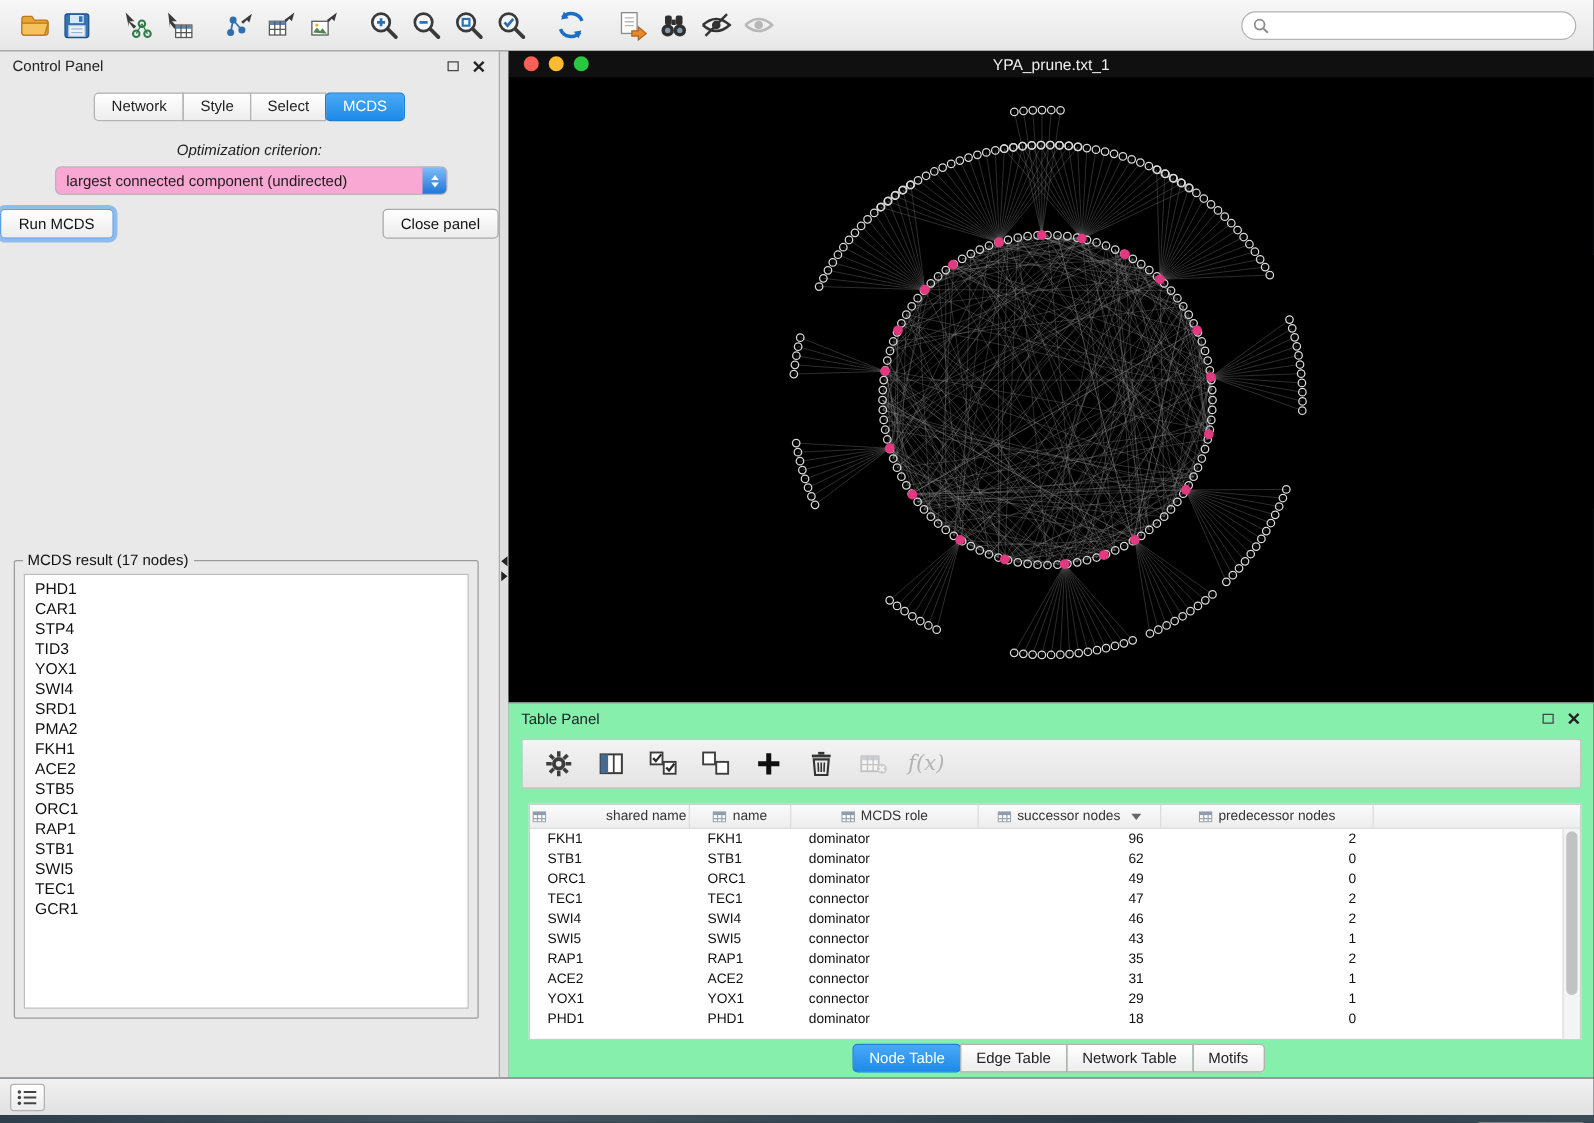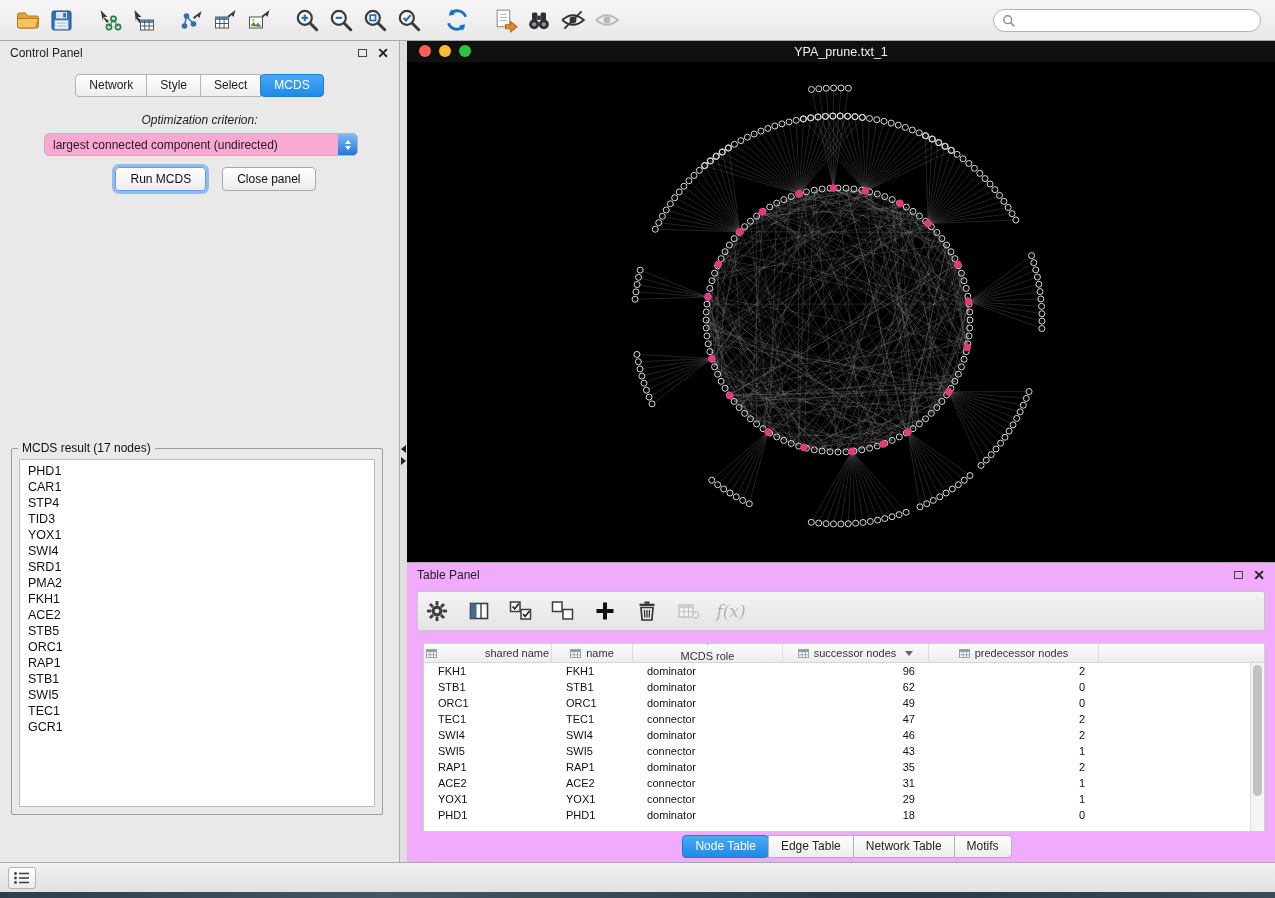--- a/index.html
+++ b/index.html
@@ -36,21 +36,21 @@
 
   .opt-label { position:absolute; left:0; right:0; top:72px; text-align:center; font-size:12px;font-style:italic; }
   .combo { position:absolute; left:44px; top:92px; width:314px; height:23px; background:#f9a8d4;
     border:1px solid #b6b6b6; border-radius:5px; display:flex; align-items:center; }
   .combo .val { flex:1; padding-left:8px; font-size:12px; white-space:nowrap; overflow:hidden; }
   .combo .stepper { width:19px; height:21px; border-radius:0 4px 4px 0;
     background:linear-gradient(#7dbcf7,#2276d6); display:flex; flex-direction:column; align-items:center; justify-content:center; gap:2px; }
   .arr-up { width:0; height:0; border-left:3.5px solid transparent; border-right:3.5px solid transparent; border-bottom:4px solid #fff; }
   .arr-dn { width:0; height:0; border-left:3.5px solid transparent; border-right:3.5px solid transparent; border-top:4px solid #fff; }
 
-  .btn-row { position:absolute; left:0; right:0; top:126px; display:flex; justify-content:center; gap:16px;padding-left:32px; }
+  .btn-row { position:absolute; left:0; right:0; top:126px; display:flex; justify-content:space-between; gap:16px; }
   .btn { font-family:"Liberation Sans",sans-serif; font-size:12px; padding:4px 14px; background:linear-gradient(#ffffff,#ececec);
     border:1px solid #a9a9a9; border-radius:4px; color:#111; }
   .btn.focus-ring { box-shadow:0 0 0 3px rgba(95,165,240,.65); border-color:#5f9fe8; }
 
   .result-box { position:absolute; left:11px; top:400px; width:372px; height:374px;
     border:1px solid #9c9c9c; border-radius:2px; }
   .result-box legend { font-size:12px; margin-left:6px; padding:0 4px; color:#111; }
   .result-list { position:absolute; left:7px; right:7px; top:4px; bottom:7px;
     background:#fff; border:1px solid #bdbdbd; overflow:hidden; padding:3px 0 0 8px; }
   .result-item { font-size:12.5px; line-height:16px; color:#111; }
@@ -64,32 +64,32 @@
 
   
   .network-window { position:absolute; left:407px; top:41px; width:868px; height:521px; background:#000; }
   .net-title { position:relative; height:21px; background:#101010; color:#f0f0f0;
     display:flex; align-items:center; justify-content:center; font-size:12.5px; }
   .traffic { position:absolute; left:12px; top:4px; display:flex; gap:8px; }
   .dot { width:12px; height:12px; border-radius:50%; }
   #netsvg { position:absolute; left:0; top:21px; }
 
   
-  .table-panel { position:absolute; left:407px; top:562px; width:868px; height:300px; background:#f0abfc; border-top:1px solid #a9a9a9; }
+  .table-panel { position:absolute; left:407px; top:562px; width:868px; height:300px; background:#86efac; border-top:1px solid #a9a9a9; }
   .tp-toolbar { position:absolute; left:10px; right:10px; top:28px; height:40px;
     background:linear-gradient(#f3f3f3,#e4e4e4); border:1px solid #c6c6c6; border-radius:2px;
-    display:flex; align-items:center; gap:10px; padding-left:3px; }
+    display:flex; align-items:center; gap:10px; padding-left:13px; }
   .tpi { width:32px; height:30px; display:flex; align-items:center; justify-content:center; }
   .fx { font-family:"DejaVu Serif", serif; font-style:italic; font-size:17px; color:#b3b3b3; }
 
   .table-wrap { position:absolute; left:16px; right:10px; top:80px; bottom:30px; background:#fff; border:1px solid #cdcdcd; }
   .thead { display:flex; height:19px; background:linear-gradient(#fbfbfb,#ededed); border-bottom:1px solid #d6d6d6; }
   .th { display:flex; align-items:center; justify-content:center; gap:5px; font-size:11px; color:#333;
     border-right:1px solid #dcdcdc; position:relative; }
-  .c0{width:128px;gap:48px;} .c1{width:81px;} .c2{width:150px;flex-direction:column;} .c3{width:146px;} .c4{width:170px;} .cf{flex:1; border-right:none;}
+  .c0{width:128px;gap:48px;} .c1{width:81px;} .c2{width:150px;} .c3{width:146px;} .c4{width:170px;} .cf{flex:1; border-right:none;}
   .sort-chev { width:0; height:0; border-left:4px solid transparent; border-right:4px solid transparent; border-top:5px solid #666; margin-left:4px; }
   .tbody { position:absolute; left:0; right:14px; top:19px; bottom:0; overflow:hidden; }
   .tr { display:flex; height:16px; }
   .td { font-size:11px; line-height:16px; color:#111; overflow:hidden; white-space:nowrap; }
   .td.c0,.td.c1,.td.c2 { padding-left:14px; }
   .td.num { text-align:right; padding-right:14px; }
   .vscroll { position:absolute; right:0; top:19px; bottom:0; width:14px; background:#f4f4f4; border-left:1px solid #ddd; }
   .vthumb { position:absolute; left:2px; top:2px; width:9px; height:78%; background:#c2c2c2; border-radius:5px; }
 
   .table-tabs { position:absolute; left:0; right:0; top:272px; display:flex; justify-content:center; }

